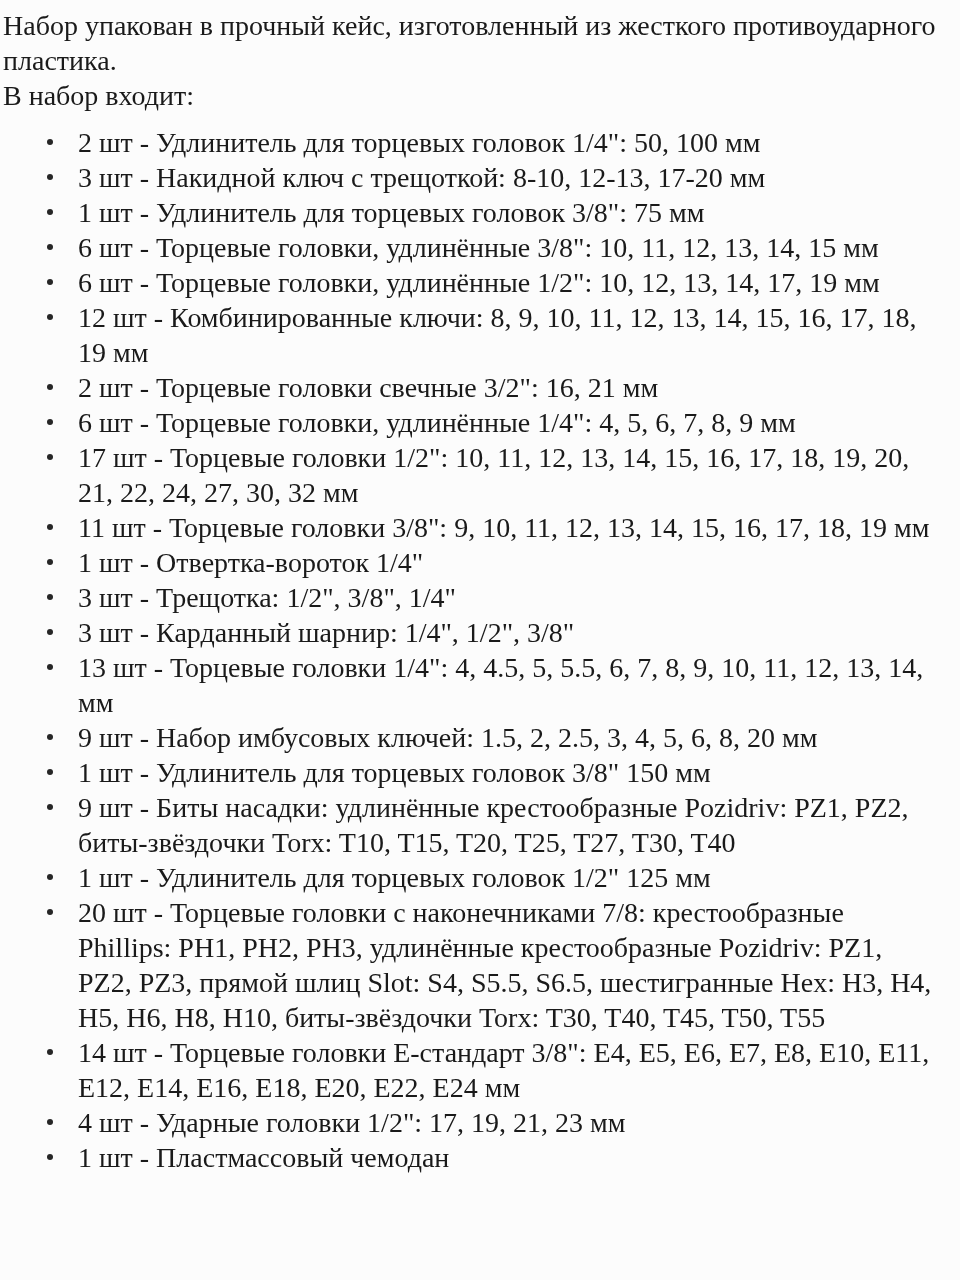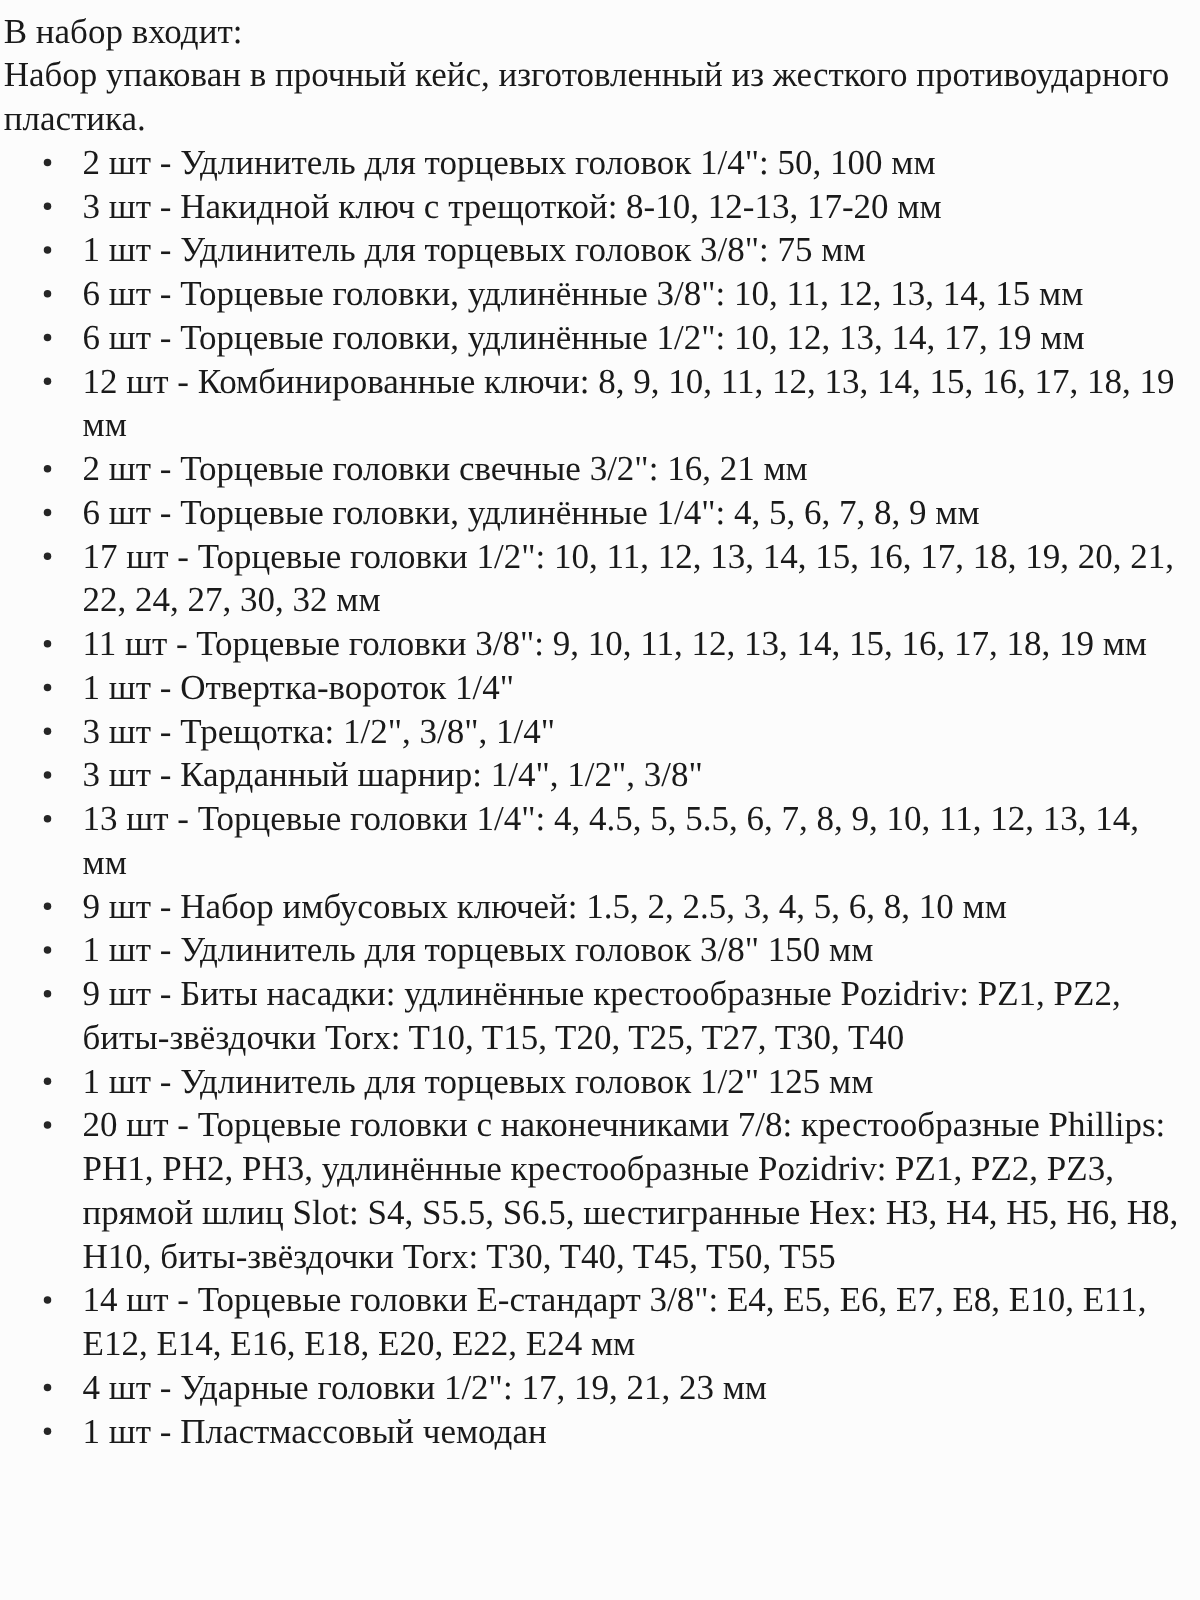--- a/index.html
+++ b/index.html
@@ -16,21 +16,21 @@
     line-height: 35px;
     overflow: hidden;
   }
   .doc {
     padding: 8px 10px 0 3px;
   }
   .doc p {
     margin: 0;
   }
   ul.contents-list {
-    margin: 0;
+    margin: 12px;
     padding: 0 0 0 63px;
     list-style: none;
   }
   ul.contents-list li {
     position: relative;
   }
   ul.contents-list li::before {
     content: "";
     position: absolute;
     left: -31px;
@@ -38,22 +38,22 @@
     width: 6px;
     height: 6px;
     border-radius: 50%;
     background: #262626;
   }
 </style>
 </head>
 <body>
 
 <div class="doc">
+  <p>Набор упакован в прочный кейс, изготовленный из жесткого противоударного пластика.</p>
   <p>В набор входит:</p>
-  <p>Набор упакован в прочный кейс, изготовленный из жесткого противоударного пластика.</p>
   <ul class="contents-list">
 
       <li>2 шт - Удлинитель для торцевых головок 1/4": 50, 100 мм</li>
 
 
       <li>3 шт - Накидной ключ с трещоткой: 8-10, 12-13, 17-20 мм</li>
 
       <li>1 шт - Удлинитель для торцевых головок 3/8": 75 мм</li>
 
       <li>6 шт - Торцевые головки, удлинённые 3/8": 10, 11, 12, 13, 14, 15 мм</li>
@@ -71,21 +71,21 @@
       <li>11 шт - Торцевые головки 3/8": 9, 10, 11, 12, 13, 14, 15, 16, 17, 18, 19 мм</li>
 
       <li>1 шт - Отвертка-вороток 1/4"</li>
 
       <li>3 шт - Трещотка: 1/2", 3/8", 1/4"</li>
 
       <li>3 шт - Карданный шарнир: 1/4", 1/2", 3/8"</li>
 
       <li>13 шт - Торцевые головки 1/4": 4, 4.5, 5, 5.5, 6, 7, 8, 9, 10, 11, 12, 13, 14, мм</li>
 
-      <li>9 шт - Набор имбусовых ключей: 1.5, 2, 2.5, 3, 4, 5, 6, 8, 10 мм</li>
+      <li>9 шт - Набор имбусовых ключей: 1.5, 2, 2.5, 3, 4, 5, 6, 8, 20 мм</li>
 
       <li>1 шт - Удлинитель для торцевых головок 3/8" 150 мм</li>
 
       <li>9 шт - Биты насадки: удлинённые крестообразные Pozidriv: PZ1, PZ2, биты-звёздочки Torx: T10, T15, T20, T25, T27, T30, T40</li>
 
 
       <li>1 шт - Удлинитель для торцевых головок 1/2" 125 мм</li>
 
       <li>20 шт - Торцевые головки с наконечниками 7/8: крестообразные Phillips: PH1, PH2, PH3, удлинённые крестообразные Pozidriv: PZ1, PZ2, PZ3, прямой шлиц Slot: S4, S5.5, S6.5, шестигранные Hex: H3, H4, H5, H6, H8, H10, биты-звёздочки Torx: T30, T40, T45, T50, T55</li>
 

